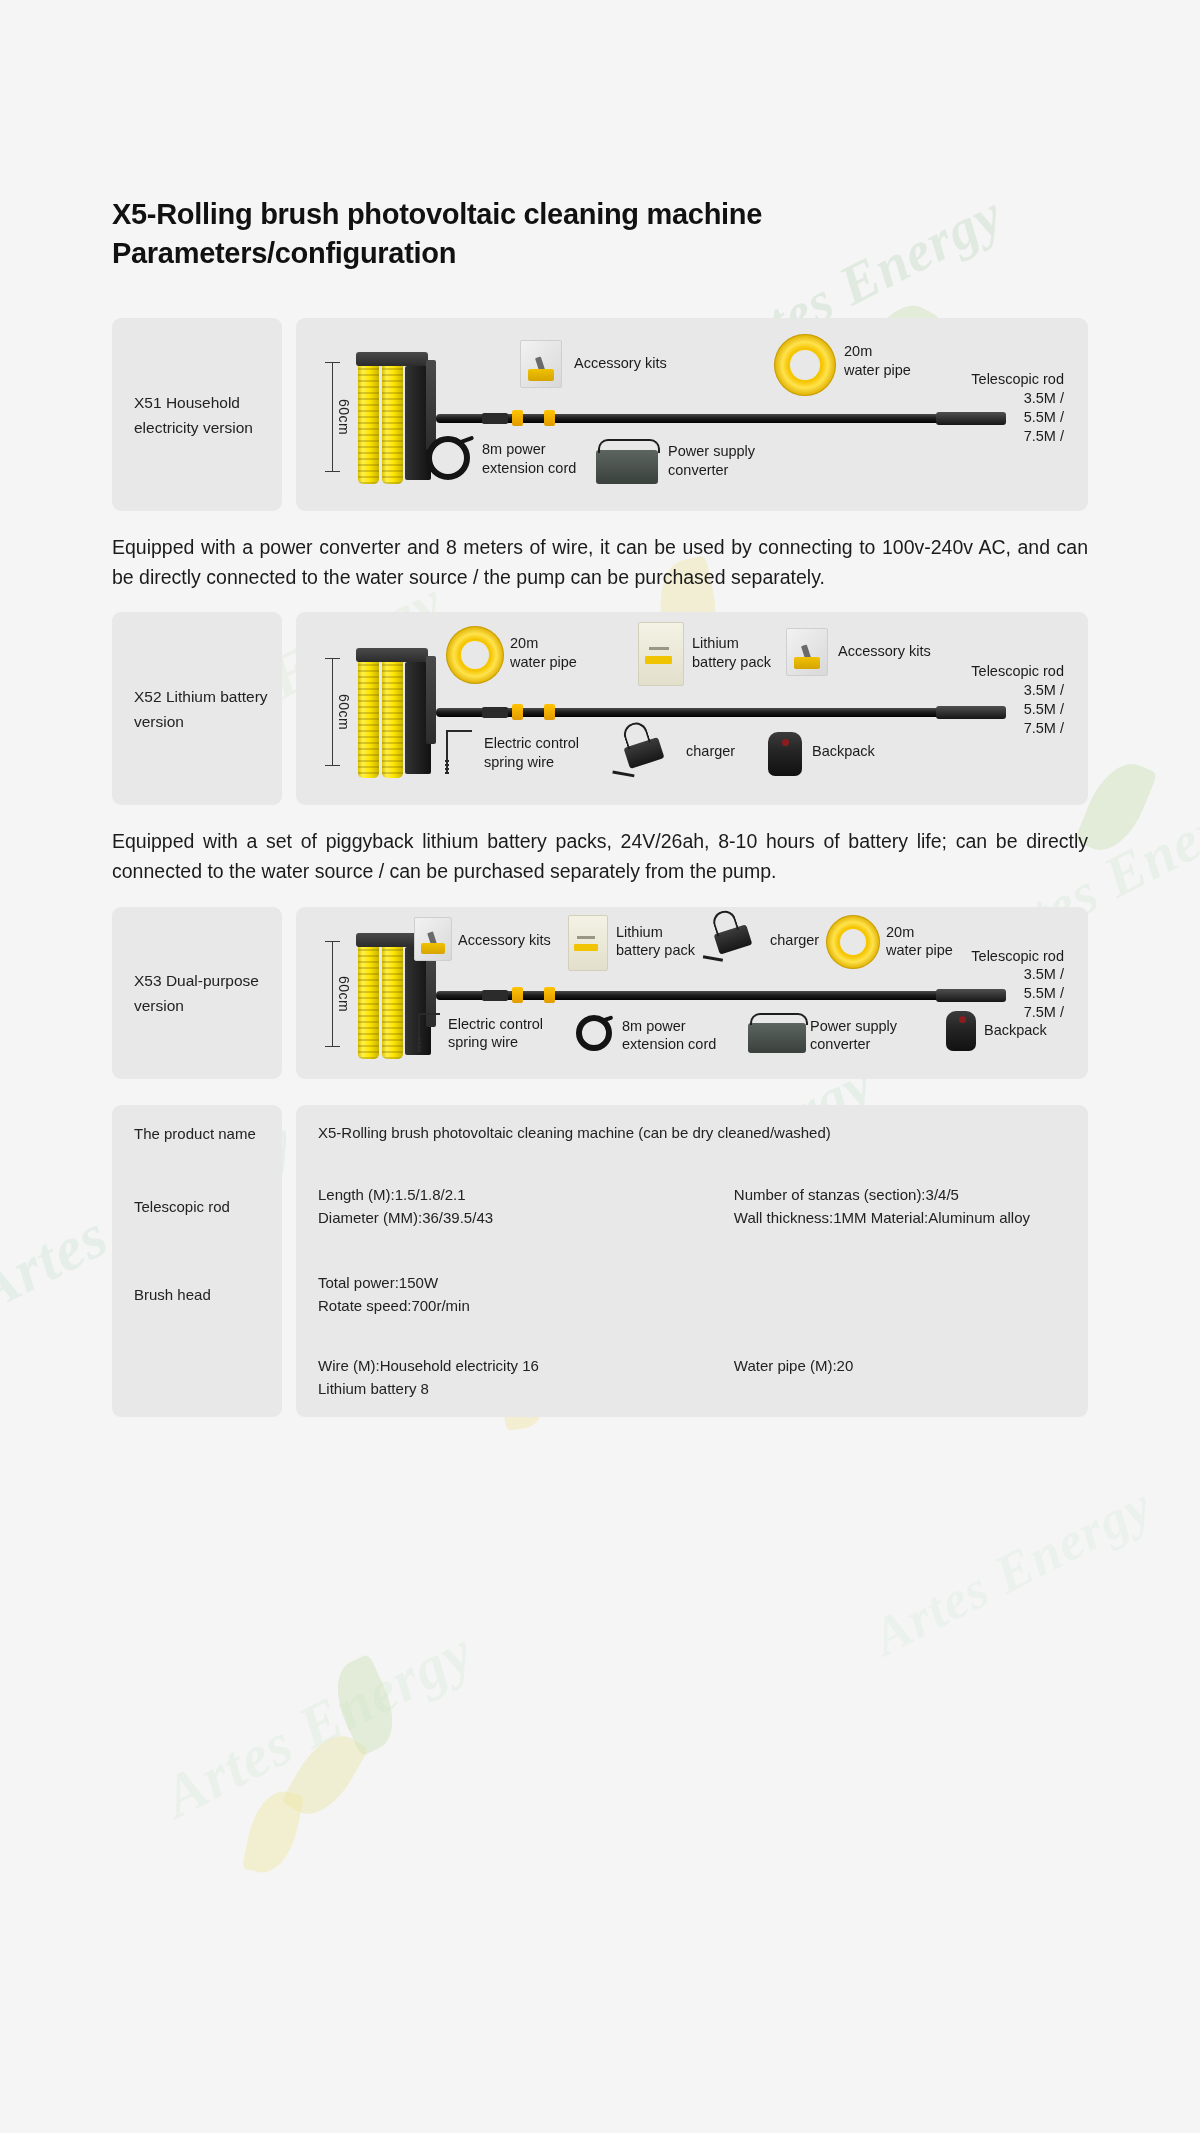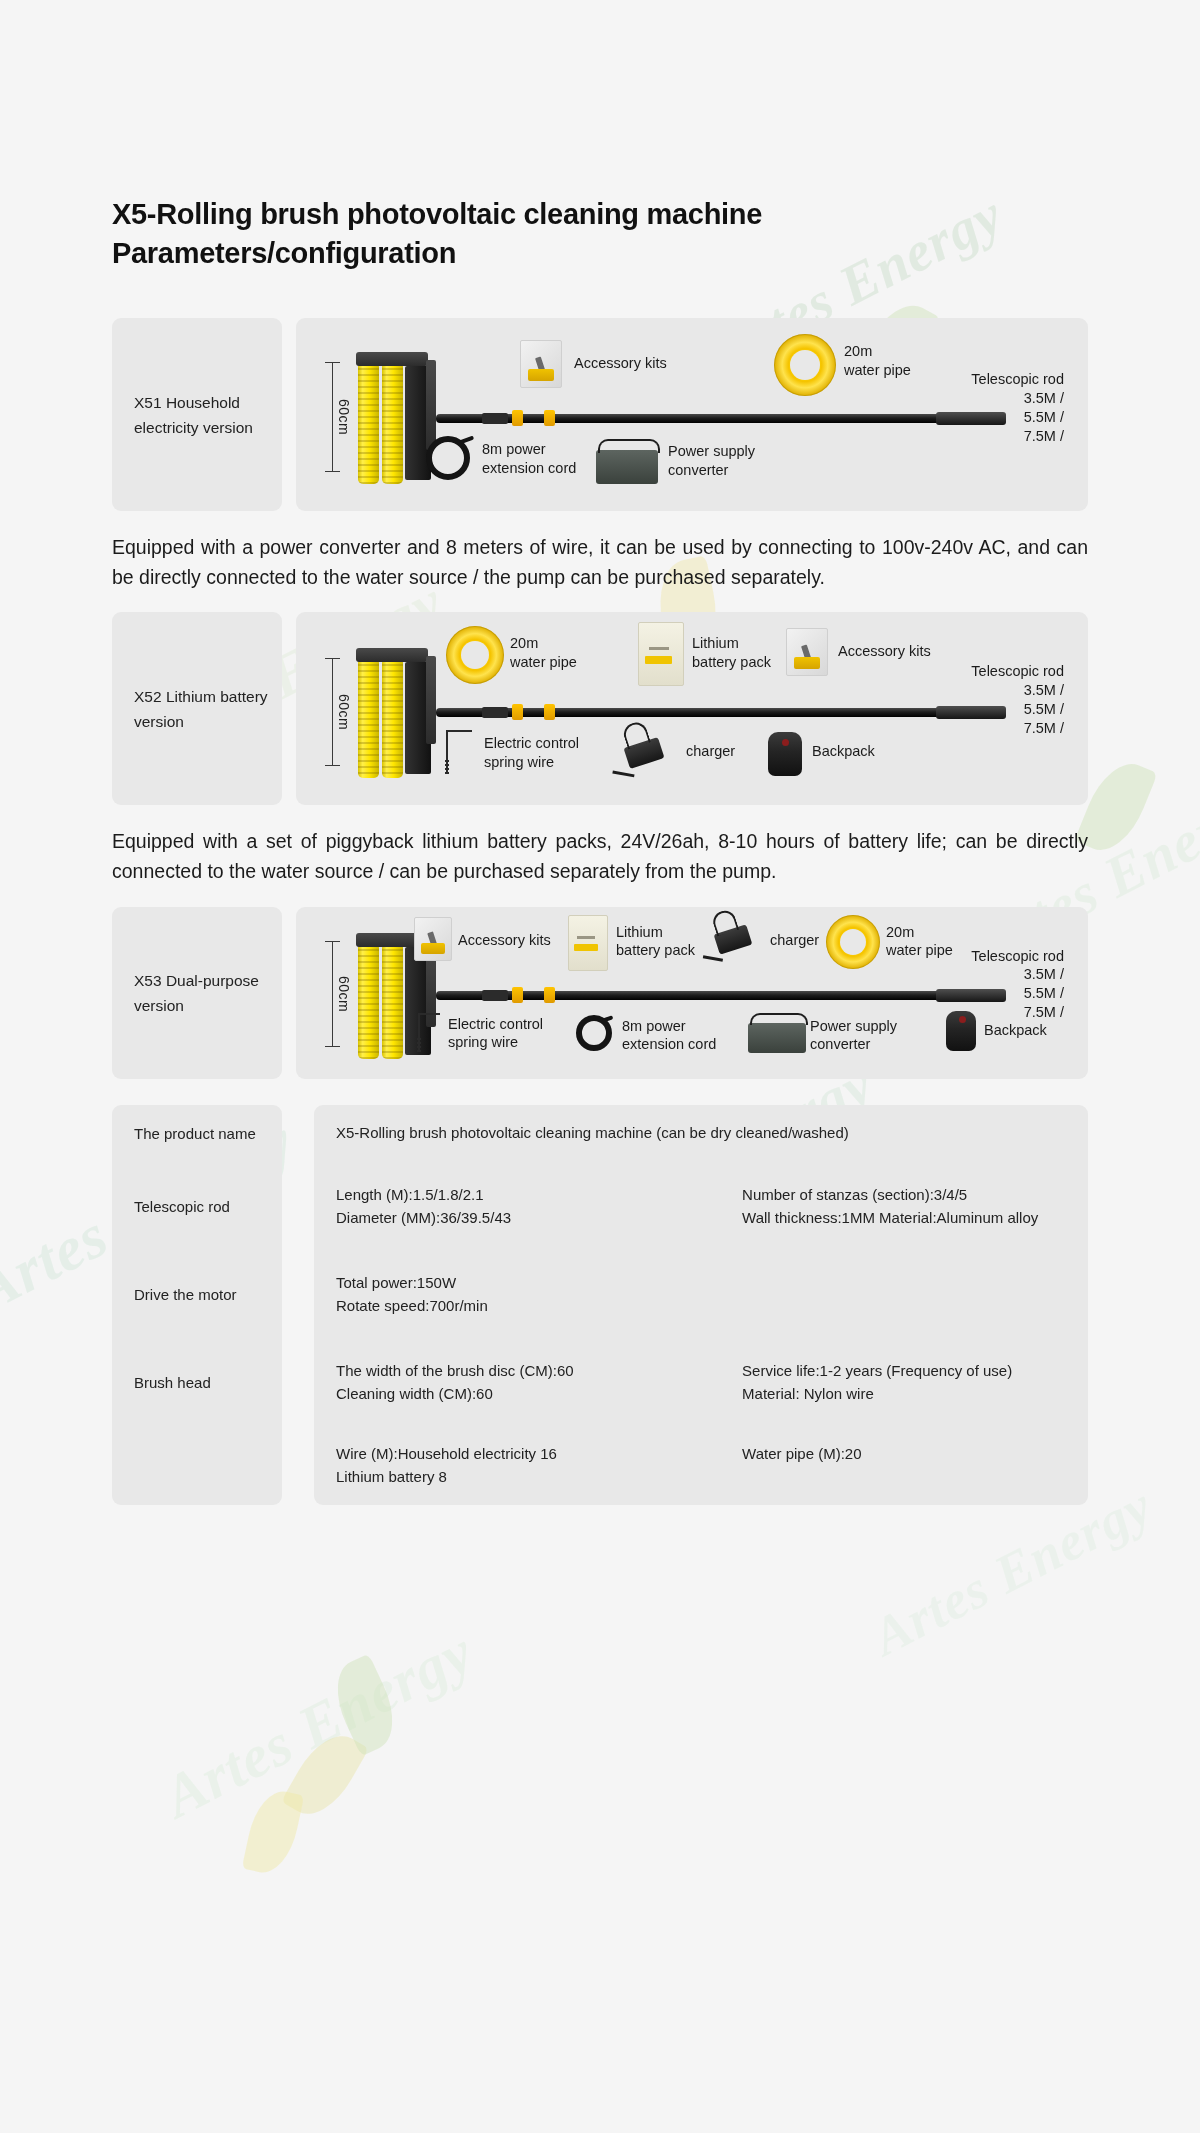--- a/index.html
+++ b/index.html
@@ -159,21 +159,21 @@
 
   
   .para {
     position: relative; z-index: 2;
     font-size: 19.5px; line-height: 1.52; color: #1b1b1b;
     text-align: justify; text-justify: inter-word;
     margin: 22px 0 20px 0;
   }
 
   
-  .spec { display: flex; gap: 32px; position: relative; z-index: 2; margin-top: 26px; }
+  .spec { display: flex; gap: 14px; position: relative; z-index: 2; margin-top: 26px; }
   .spec-keys, .spec-vals { border-radius: 9px; background: #e8e8e8; }
   .spec-keys { width: 170px; flex: 0 0 170px; }
   .spec-vals { flex: 1 1 auto; }
   .spec-keys .cell, .spec-vals .cell { display: flex; align-items: center; }
   .spec-keys .cell { padding-left: 22px; font-size: 15px; color: #222; }
   .spec-vals .cell { padding-left: 22px; font-size: 15px; color: #222; }
   .vrow { display: flex; width: 100%; }
   .vcol-a { flex: 0 0 54%; }
   .vcol-b { flex: 1 1 auto; }
   .vline { font-size: 15px; line-height: 1.52; color: #222; white-space: pre-line; }
@@ -385,23 +385,20 @@
 
 
   <div class="spec">
     <div class="spec-keys">
       <div class="cell h-name">
           <span>The product name</span>
         </div>
       <div class="cell h-rod">
           <span>Telescopic rod</span>
         </div>
-      <div class="cell h-mot">
-          <span>Drive the motor</span>
-        </div>
       <div class="cell h-bru">
           <span>Brush head</span>
         </div>
     </div>
 
     <div class="spec-vals">
       <div class="cell h-name">
         <div class="vrow">
           <div class="vline" style="flex:1 1 auto;">X5-Rolling brush photovoltaic cleaning machine (can be dry cleaned/washed)</div>
         </div>
@@ -413,28 +410,20 @@
           <div class="vline vcol-b">Number of stanzas (section):3/4/5
 Wall thickness:1MM  Material:Aluminum alloy</div>
         </div>
       </div>
       <div class="cell h-mot">
         <div class="vrow">
           <div class="vline vcol-b">Total power:150W
 Rotate speed:700r/min</div>
         </div>
       </div>
-      <div class="cell h-bru">
-        <div class="vrow">
-          <div class="vline vcol-a">The width of the brush disc (CM):60
-Cleaning width (CM):60</div>
-          <div class="vline vcol-b">Service life:1-2 years (Frequency of use)
-Material: Nylon wire</div>
-        </div>
-      </div>
       <div class="cell h-wir">
         <div class="vrow">
           <div class="vline vcol-a">Wire (M):Household electricity 16
             Lithium battery 8</div>
           <div class="vline vcol-b">Water pipe (M):20</div>
         </div>
       </div>
     </div>
   </div>
 

